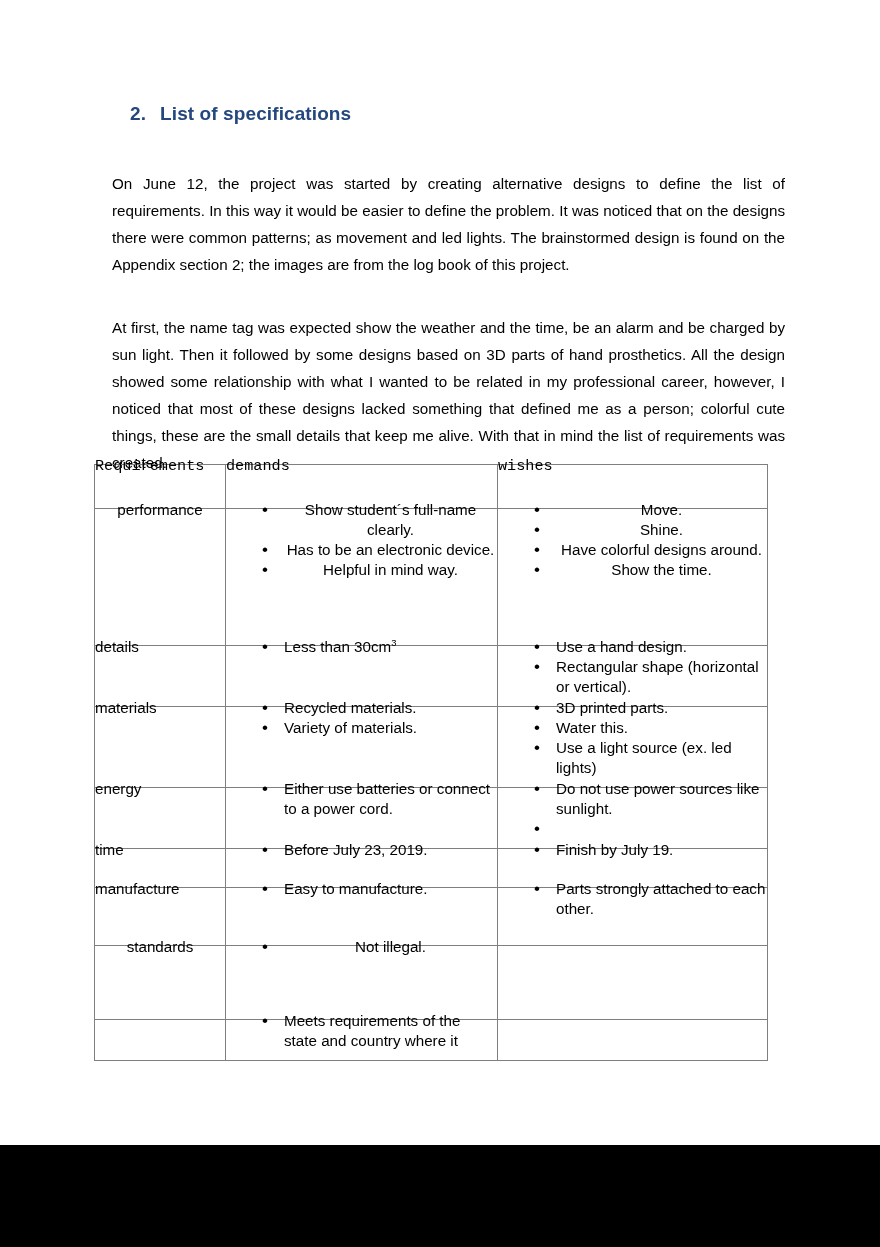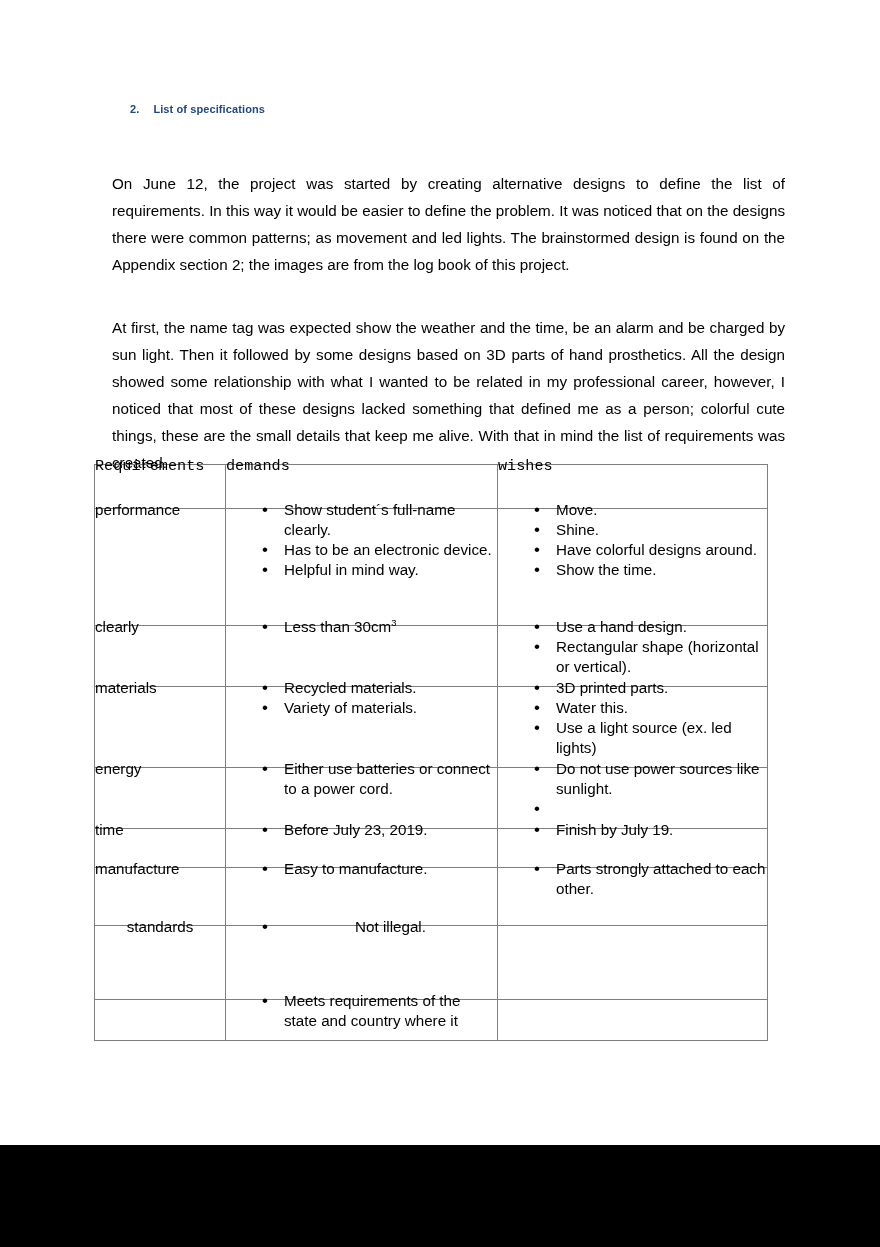--- a/index.html
+++ b/index.html
@@ -20,21 +20,21 @@
     left: 0;
     top: 0;
     width: 880px;
     height: 1145px;
     background: #ffffff;
   }
   .heading {
     position: absolute;
     left: 130px;
     top: 103px;
-    font-size: 11px;
+    font-size: 19px;
     font-weight: bold;
     color: #23477E;
     letter-spacing: 0.1px;
     white-space: nowrap;
   }
   .heading .num { margin-right: 14px; }
   .para {
     position: absolute;
     left: 112px;
     width: 673px;
@@ -103,21 +103,21 @@
     line-height: 20px;
     font-size: 17px;
   }
   ul.bl li .txt { display: block; }
   
   td.shift ul.bl { position: relative; top: -9px; }
 
   sup { font-size: 0.62em; vertical-align: super; line-height: 0; }
 
   .rowh-head   { height: 44px; font-family: Liberation Mono, monospace; }
-  .rowh-perf   { height: 117px; }
+  .rowh-perf   { height: 137px; text-align: center; }
   .rowh-geo    { height: 60px; }
   .rowh-mat    { height: 81px; }
   .rowh-ene    { height: 59px; padding-left: 48px; }
   .rowh-time   { height: 39px; margin-left: 8px; }
   .rowh-cost   { height: 38px; }
   .rowh-man    { height: 58px; }
   .rowh-std    { height: 74px; text-align: center; }
 
   .blackbar {
     position: absolute;
@@ -194,21 +194,21 @@
               </li>
               <li>
                 <span class="dot">•</span>
                 <span class="txt">Show the time.</span>
               </li>
             </ul>
           </td>
         </tr>
         <tr class="rowh-geo">
           <td class="reqcell">
-            <span class="label">clearly</span>
+            <span class="label">details</span>
           </td>
           <td class="shift">
             <ul class="bl">
               <li>
                 <span class="dot">•</span>
                 <span class="txt">Less than 30cm<sup>3</sup></span>
               </li>
             </ul>
           </td>
           <td class="shift">

